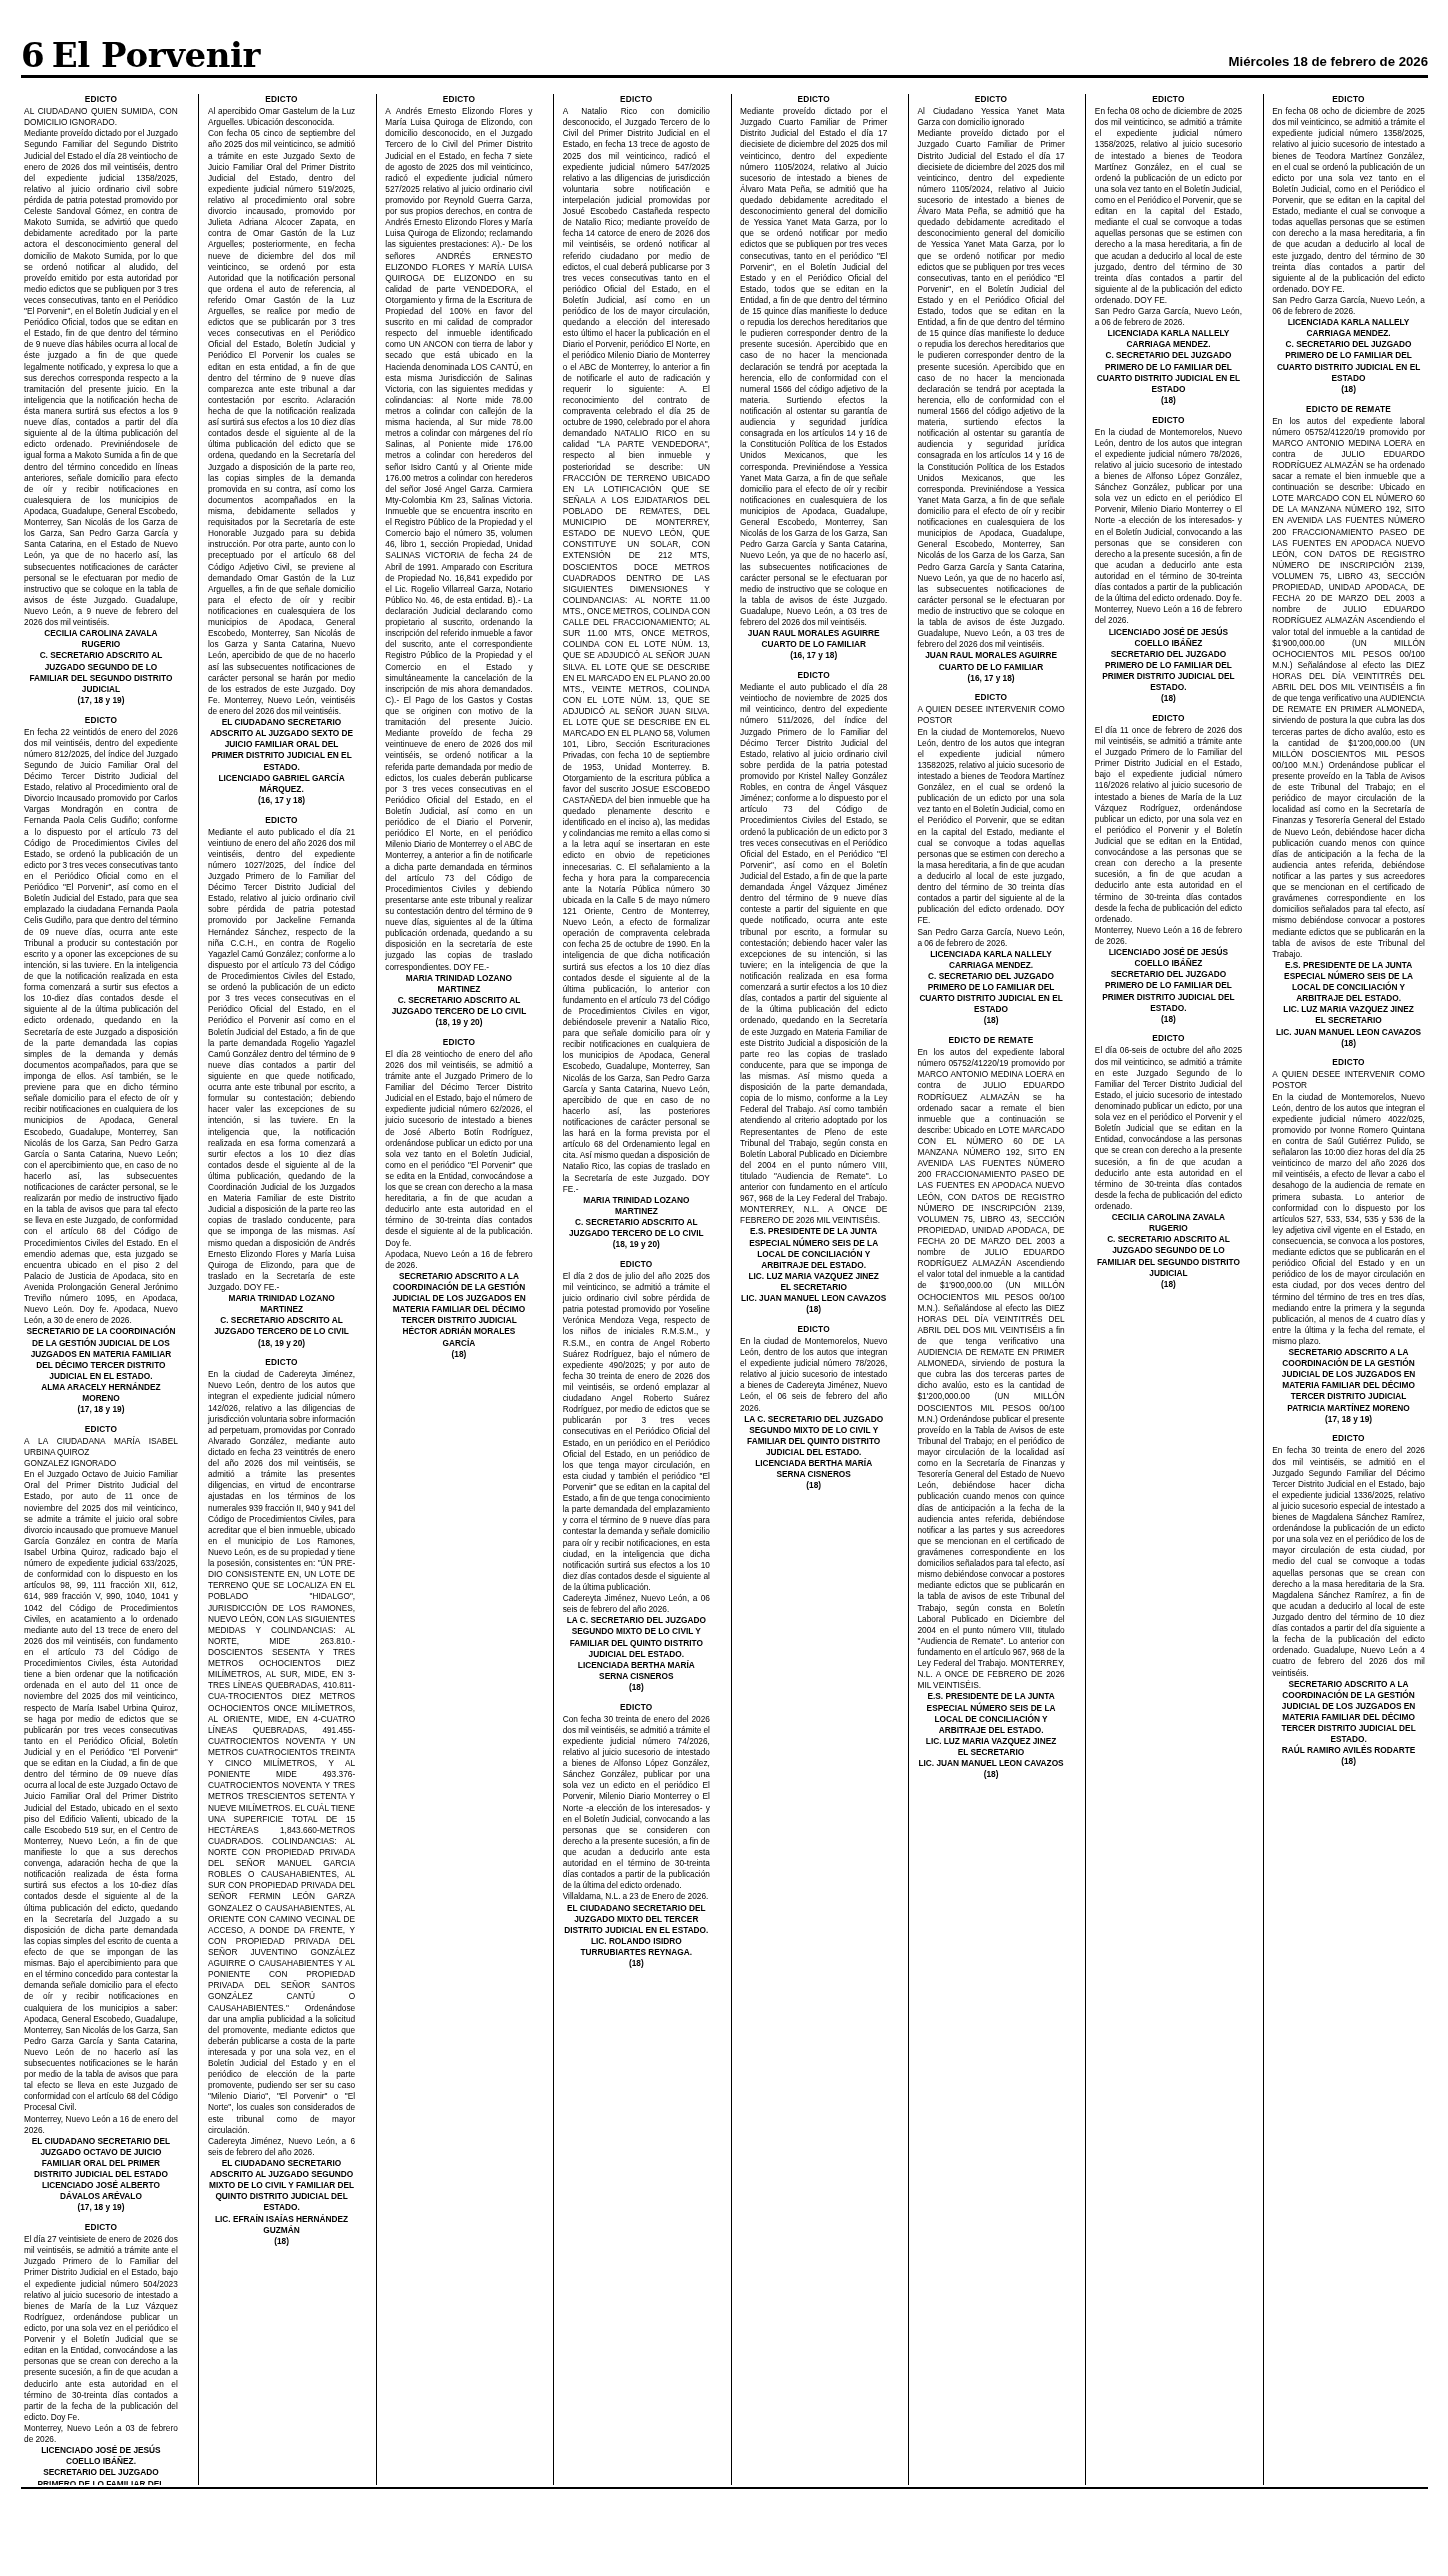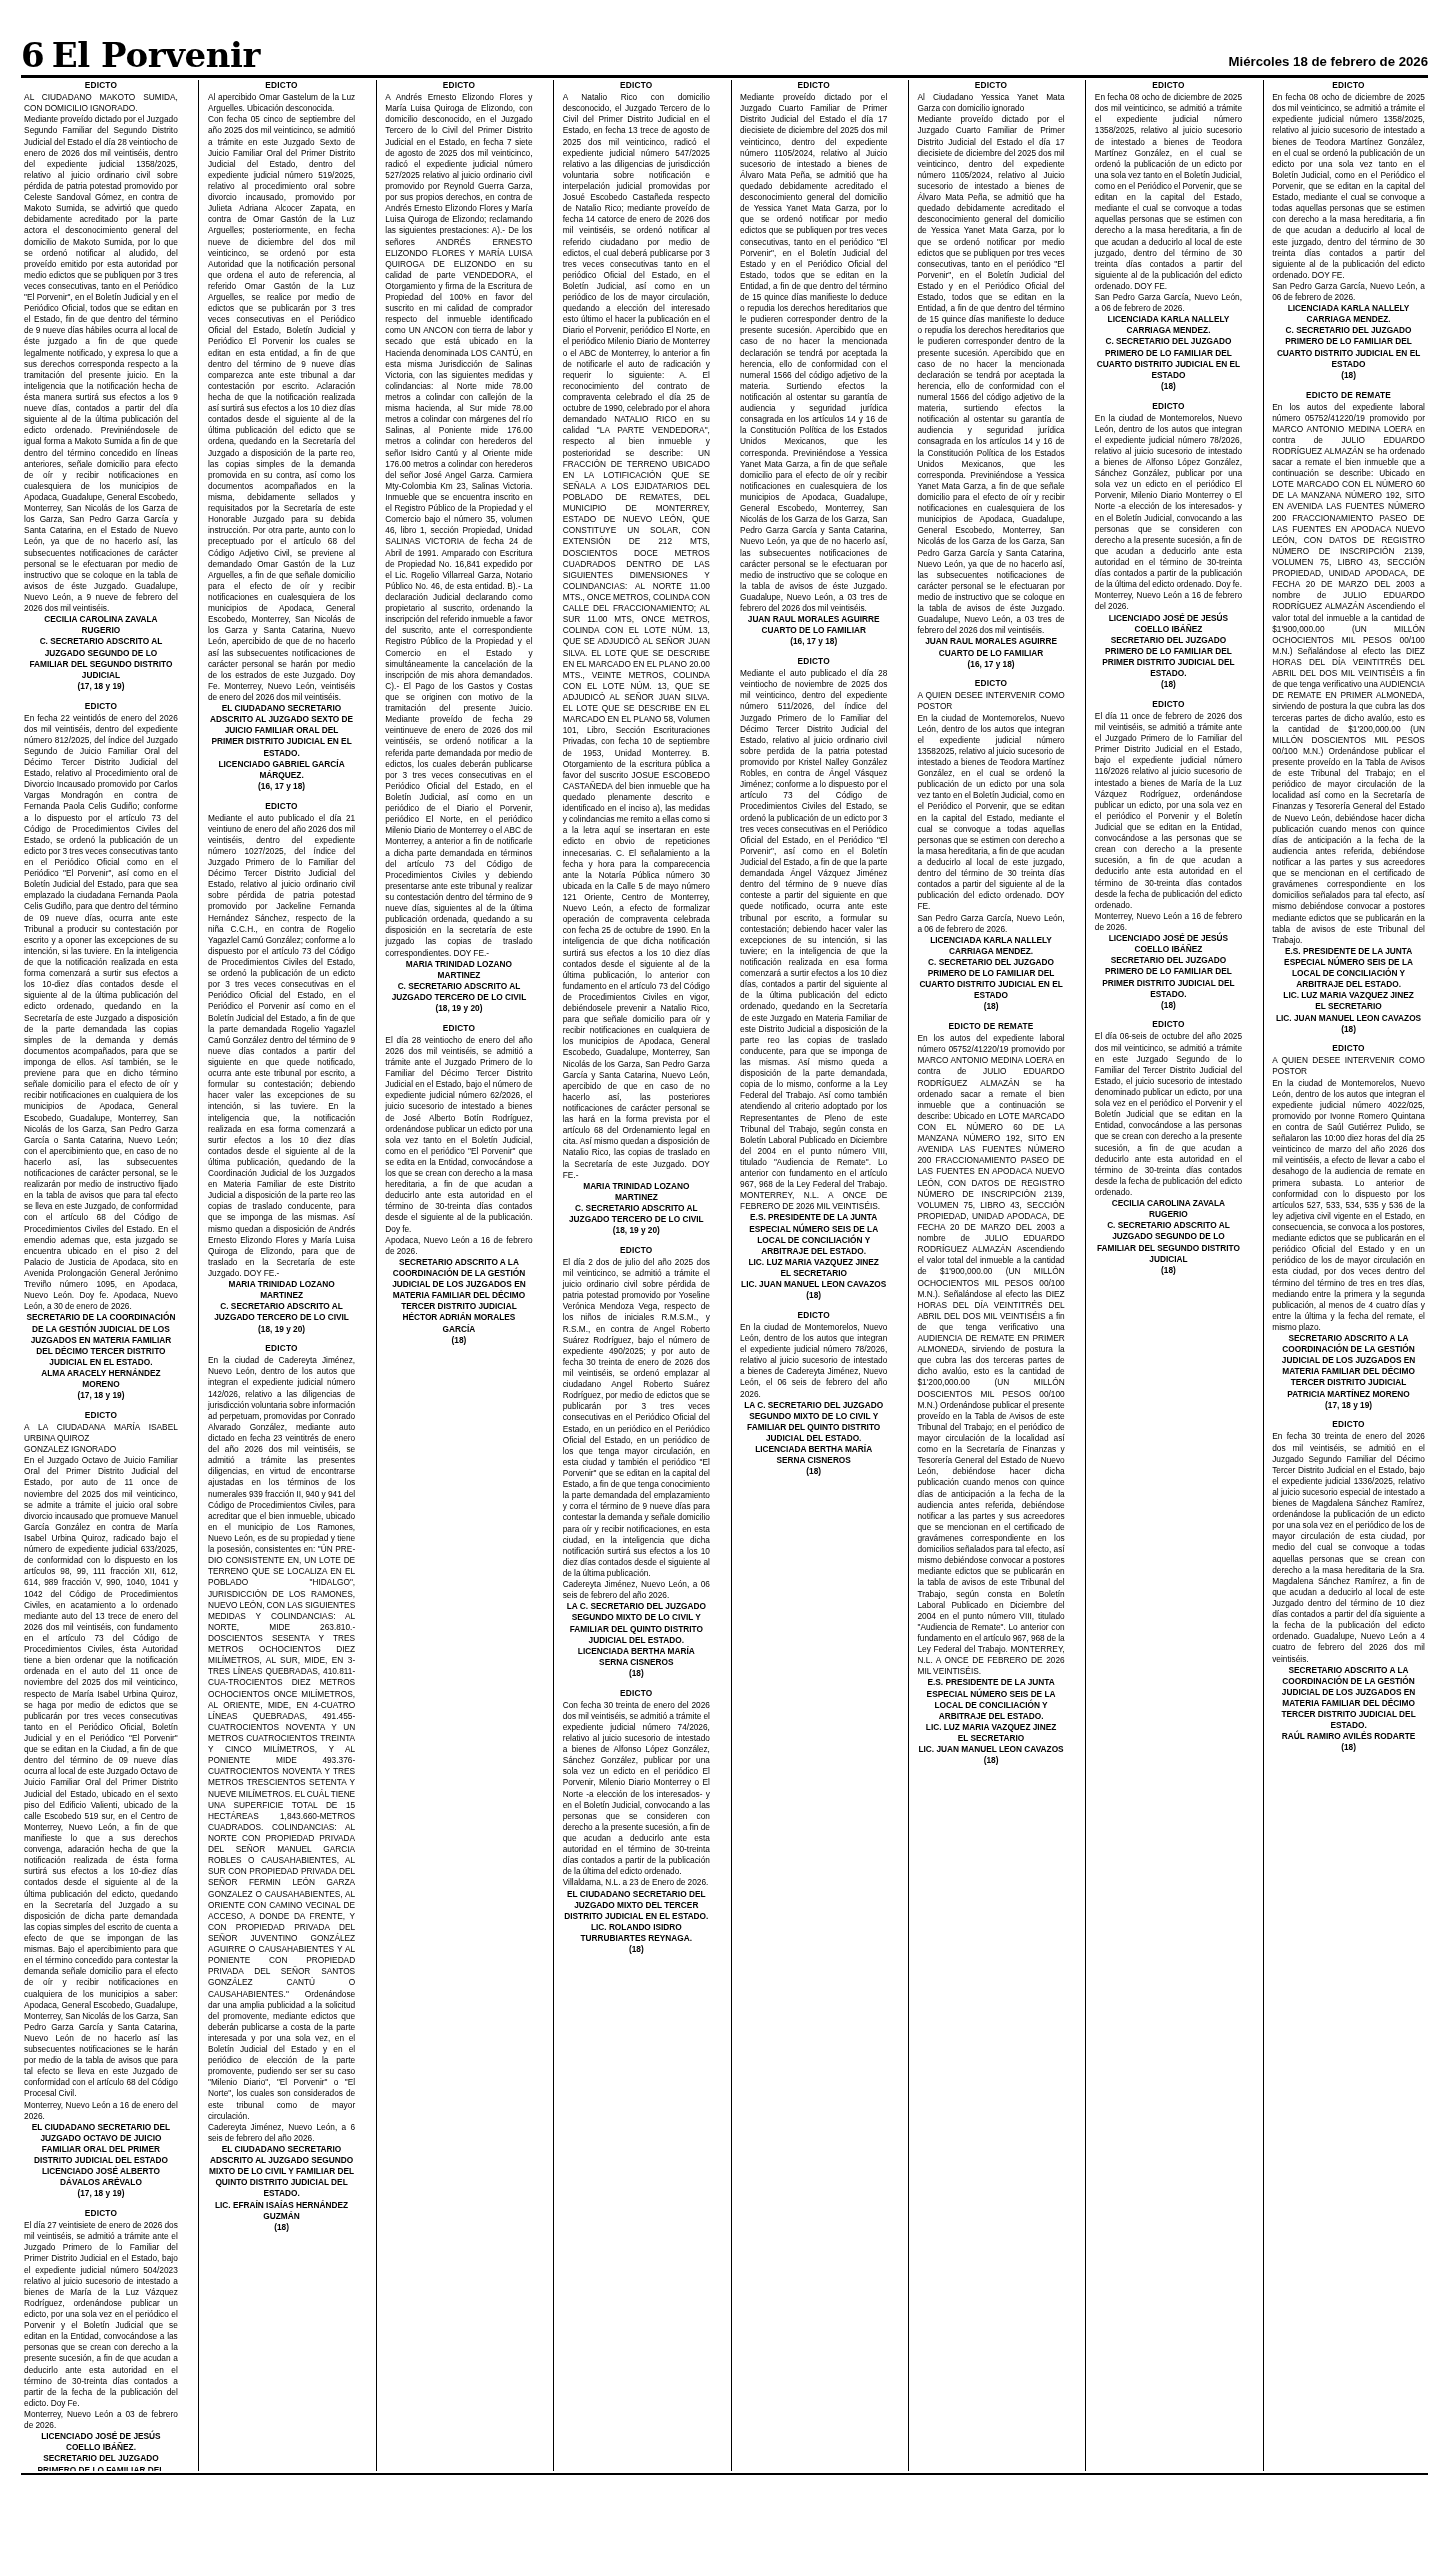--- a/index.html
+++ b/index.html
@@ -36,21 +36,21 @@
 
   
   .rule-top{border-top:3.1px solid #000;margin-top:3.1px;}
   .rule-bottom{border-top:2.3px solid #000;margin-top:1.6px;}
 
   
   .columns{
     display:grid;
     grid-template-columns:repeat(8,1fr);
     column-gap:12px;
-    margin-top:2px;
+    margin-top:16px;
     height:2391px;
     overflow:hidden;
   }
   .col{
     box-sizing:border-box;
     padding:0 8.6px;
     border-left:1.2px solid #000;
     overflow:hidden;
   }
   .col:first-child{border-left:none;padding-left:3.1px;}
@@ -92,21 +92,21 @@
     </div>
     <div class="masthead-date">Miércoles 18 de febrero de 2026</div>
   </div>
 
   <div class="rule-top"></div>
 
   <div class="columns" id="columns">
       <div class="col">
         <div class="edicto">
           <div class="e-head">EDICTO</div>
-          <p class="e-body">AL CIUDADANO MAKOTO SUMIDA, CON DOMICILIO IGNORADO.</p>
+          <p class="e-body">AL CIUDADANO QUIEN SUMIDA, CON DOMICILIO IGNORADO.</p>
           <p class="e-body">Mediante proveído dictado por el Juzgado Segundo Familiar del Segundo Distrito Judicial del Estado el día 28 veintiocho de enero de 2026 dos mil veintiséis, dentro del expediente judicial 1358/2025, relativo al juicio ordinario civil sobre pérdida de patria potestad promovido por Celeste Sandoval Gómez, en contra de Makoto Sumida, se advirtió que quedo debidamente acreditado por la parte actora el desconocimiento general del domicilio de Makoto Sumida, por lo que se ordenó notificar al aludido, del proveído emitido por esta autoridad por medio edictos que se publiquen por 3 tres veces consecutivas, tanto en el Periódico "El Porvenir", en el Boletín Judicial y en el Periódico Oficial, todos que se editan en el Estado, fin de que dentro del término de 9 nueve días hábiles ocurra al local de éste juzgado a fin de que quede legalmente notificado, y expresa lo que a sus derechos corresponda respecto a la tramitación del presente juicio. En la inteligencia que la notificación hecha de ésta manera surtirá sus efectos a los 9 nueve días, contados a partir del día siguiente al de la última publicación del edicto ordenado. Previniéndosele de igual forma a Makoto Sumida a fin de que dentro del término concedido en líneas anteriores, señale domicilio para efecto de oír y recibir notificaciones en cualesquiera de los municipios de Apodaca, Guadalupe, General Escobedo, Monterrey, San Nicolás de los Garza de los Garza, San Pedro Garza García y Santa Catarina, en el Estado de Nuevo León, ya que de no hacerlo así, las subsecuentes notificaciones de carácter personal se le efectuaran por medio de instructivo que se coloque en la tabla de avisos de éste Juzgado. Guadalupe, Nuevo León, a 9 nueve de febrero del 2026 dos mil veintiséis.</p>
           <div class="e-sign">CECILIA CAROLINA ZAVALA RUGERIO</div>
           <div class="e-sign">C. SECRETARIO ADSCRITO AL JUZGADO SEGUNDO DE LO FAMILIAR DEL SEGUNDO DISTRITO JUDICIAL</div>
           <div class="e-ref right">(17, 18 y 19)</div>
         </div>
         <div class="edicto">
           <div class="e-head">EDICTO</div>
           <p class="e-body">En fecha 22 veintidós de enero del 2026 dos mil veintiséis, dentro del expediente número 812/2025, del índice del Juzgado Segundo de Juicio Familiar Oral del Décimo Tercer Distrito Judicial del Estado, relativo al Procedimiento oral de Divorcio Incausado promovido por Carlos Vargas Mondragón en contra de Fernanda Paola Celis Gudiño; conforme a lo dispuesto por el artículo 73 del Código de Procedimientos Civiles del Estado, se ordenó la publicación de un edicto por 3 tres veces consecutivas tanto en el Periódico Oficial como en el Periódico "El Porvenir", así como en el Boletín Judicial del Estado, para que sea emplazado la ciudadana Fernanda Paola Celis Gudiño, para que dentro del término de 09 nueve días, ocurra ante este Tribunal a producir su contestación por escrito y a oponer las excepciones de su intención, si las tuviere. En la inteligencia de que la notificación realizada en esta forma comenzará a surtir sus efectos a los 10-diez días contados desde el siguiente al de la última publicación del edicto ordenado, quedando en la Secretaría de este Juzgado a disposición de la parte demandada las copias simples de la demanda y demás documentos acompañados, para que se imponga de ellos. Así también, se le previene para que en dicho término señale domicilio para el efecto de oír y recibir notificaciones en cualquiera de los municipios de Apodaca, General Escobedo, Guadalupe, Monterrey, San Nicolás de los Garza, San Pedro Garza García o Santa Catarina, Nuevo León; con el apercibimiento que, en caso de no hacerlo así, las subsecuentes notificaciones de carácter personal, se le realizarán por medio de instructivo fijado en la tabla de avisos que para tal efecto se lleva en este Juzgado, de conformidad con el artículo 68 del Código de Procedimientos Civiles del Estado. En el emendio ademas que, esta juzgado se encuentra ubicado en el piso 2 del Palacio de Justicia de Apodaca, sito en Avenida Prolongación General Jerónimo Treviño número 1095, en Apodaca, Nuevo León. Doy fe. Apodaca, Nuevo León, a 30 de enero de 2026.</p>
           <div class="e-sign">SECRETARIO DE LA COORDINACIÓN DE LA GESTIÓN JUDICIAL DE LOS JUZGADOS EN MATERIA FAMILIAR DEL DÉCIMO TERCER DISTRITO JUDICIAL EN EL ESTADO.</div>
           <div class="e-sign">ALMA ARACELY HERNÁNDEZ MORENO</div>

